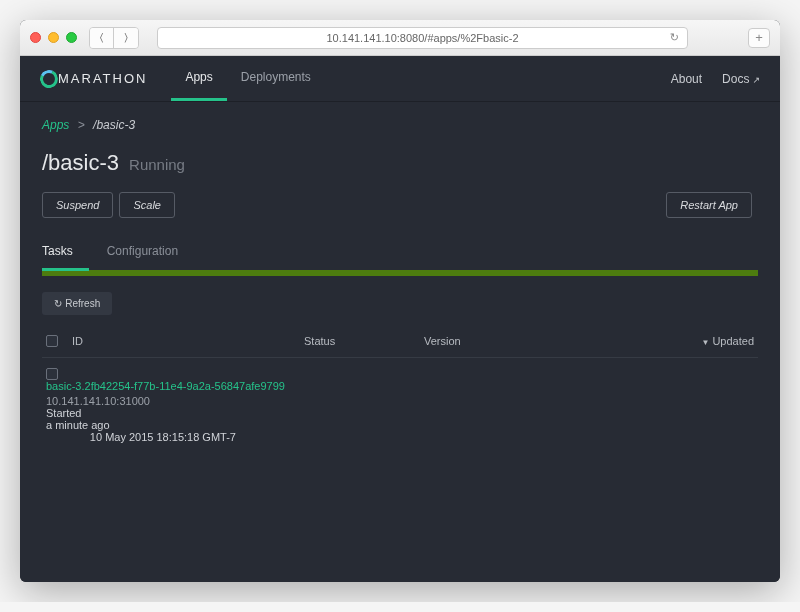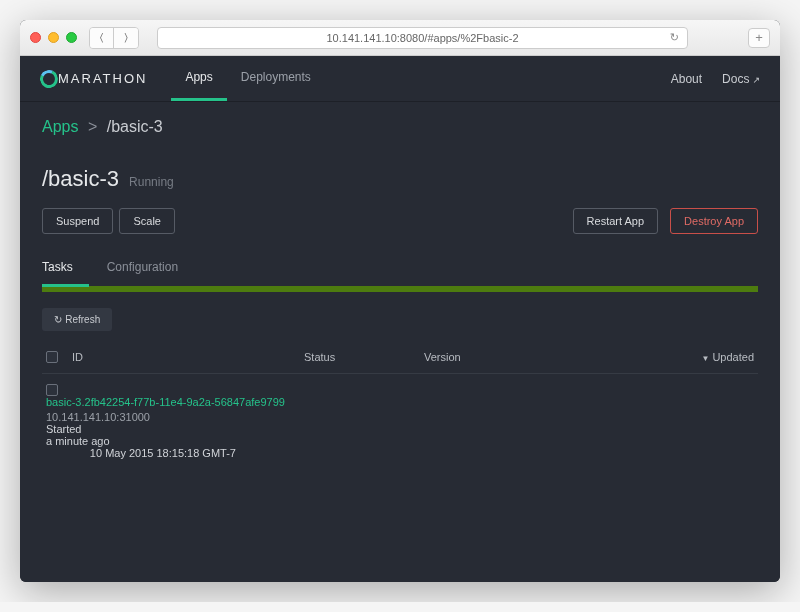--- a/index.html
+++ b/index.html
@@ -97,39 +97,40 @@
       font-size: 12px; color: #9ba0a8;
       cursor: pointer;
       border-bottom: 3px solid transparent;
     }
     .navtab.active { color: #e6e8ea; border-bottom-color: #25c28a; }
     .navright { margin-left: auto; display: flex; gap: 20px; font-size: 12px; color: #c9ccd1; }
     .navright span { cursor: pointer; }
     .ext { font-size: 9px; margin-left: 3px; }
 
     .content { padding: 16px 22px 40px; min-height: 480px; }
-    .breadcrumb { font-size: 16px; margin-bottom: 30px; }
+    .breadcrumb { font-size: 12px; margin-bottom: 18px; font-style: italic; }
     .breadcrumb .apps { color: #25c28a; cursor: pointer; }
     .breadcrumb .sep { color: #8a8f98; margin: 0 5px; }
     .breadcrumb .current { color: #c9ccd1; }
 
     .app-title { display: flex; align-items: baseline; gap: 10px; margin-bottom: 16px; }
     .app-title h1 { font-size: 22px; font-weight: 300; color: #e6e8ea; }
-    .app-title .status { font-size: 12px; color: #777c85; }
+    .app-title .status { font-size: 15px; color: #777c85; }
 
     .actionrow { display: flex; align-items: center; margin-bottom: 16px; }
     .btn {
       padding: 6px 13px;
       font-size: 11px;
       border: 1px solid #565b65;
       border-radius: 3px;
       background: transparent;
       color: #d9dbde;
       cursor: pointer;
       margin-right: 6px;
+      font-style: italic;
     }
     .right-actions { margin-left: auto; display: flex; gap: 6px; }
     .btn.danger { border-color: #c94f49; color: #e06b65; margin-right: 0; }
 
     .subtabs { display: flex; border-bottom: 6px solid #4d7c0f; }
     .subtab {
       padding: 10px 16px 10px 0;
       margin-right: 18px;
       font-size: 12px;
       color: #8a8f98;
@@ -223,21 +224,20 @@
       <div class="app-title">
         <h1>/basic-3</h1>
         <span class="status">Running</span>
       </div>
 
       <div class="actionrow">
         <button class="btn">Suspend</button>
         <button class="btn">Scale</button>
         <div class="right-actions">
           <button class="btn">Restart App</button>
-          <button class="btn danger">Destroy App</button>
         </div>
       </div>
 
       <div class="subtabs">
         <div class="subtab active">Tasks</div>
         <div class="subtab">Configuration</div>
       </div>
 
       <div class="toolbar">
         <button class="btn-refresh">Refresh</button>

